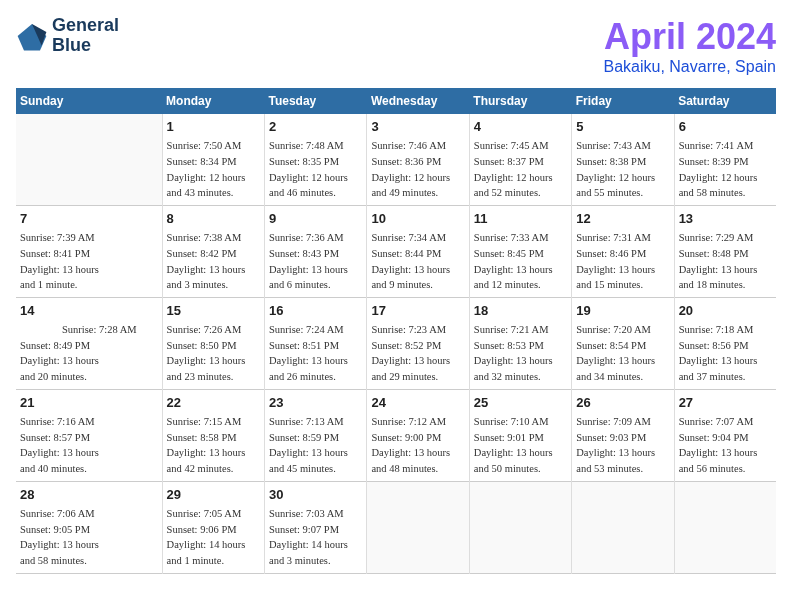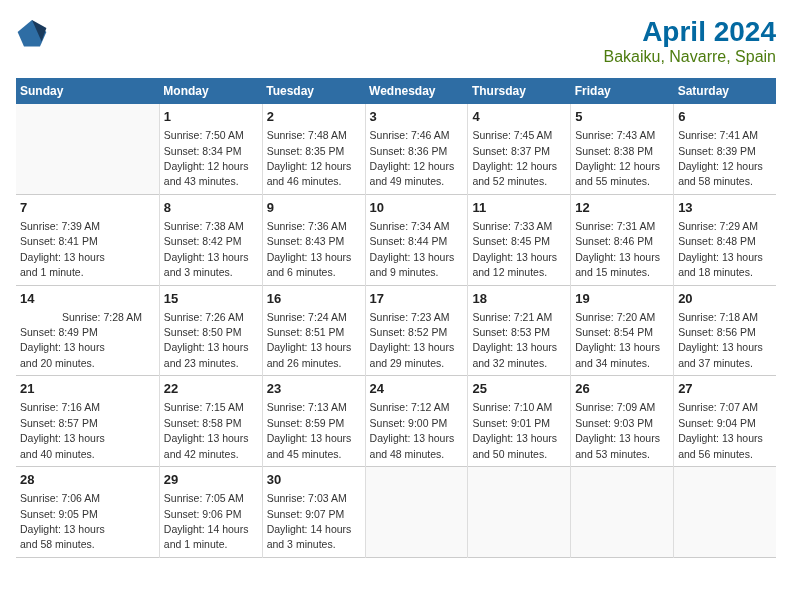--- a/index.html
+++ b/index.html
@@ -28,28 +28,28 @@
       line-height: 1.1;
     }
     .logo-icon {
       width: 32px;
       height: 32px;
     }
     .title-block {
       text-align: right;
     }
     .title-block h1 {
-      font-size: 28px;
-      color: #0369a1;
+      font-size: 36px;
+      color: #8b5cf6;
       font-weight: bold;
       margin-left: 28px;
     }
     .title-block h2 {
       font-size: 16px;
-      color: #4d7c0f;
+      color: #1d4ed8;
       font-weight: normal;
     }
     table {
       width: 100%;
       border-collapse: collapse;
       font-size: 11px;
     }
     thead tr th {
       background-color: #2e6da4;
       color: #fff;
@@ -77,34 +77,39 @@
     }
     .day-num {
       font-weight: bold;
       font-size: 13px;
       display: block;
       margin-bottom: 2px;
     }
     .day-info {
       font-size: 10.5px;
       color: #333;
+      font-family: Liberation Serif, serif;
     }
     .empty-cell {
       background: #f9f9f9;
     }
   </style>
 </head>
 <body>
 
 <div class="header">
   <div class="logo">
     <svg class="logo-icon" viewBox="0 0 40 40" xmlns="http://www.w3.org/2000/svg">
       <polygon points="20,5 38,20 30,38 10,38 2,20" fill="#2e6da4"></polygon>
       <polygon points="20,5 38,15 32,32" fill="#1a3a5c"></polygon>
     </svg>
+    <div>
+      <div class="logo-text">General</div>
+      <div class="logo-text">Blue</div>
+    </div>
   </div>
   <div class="title-block">
     <h1>April 2024</h1>
     <h2>Bakaiku, Navarre, Spain</h2>
   </div>
 </div>
 
 <table>
   <thead>
     <tr>

